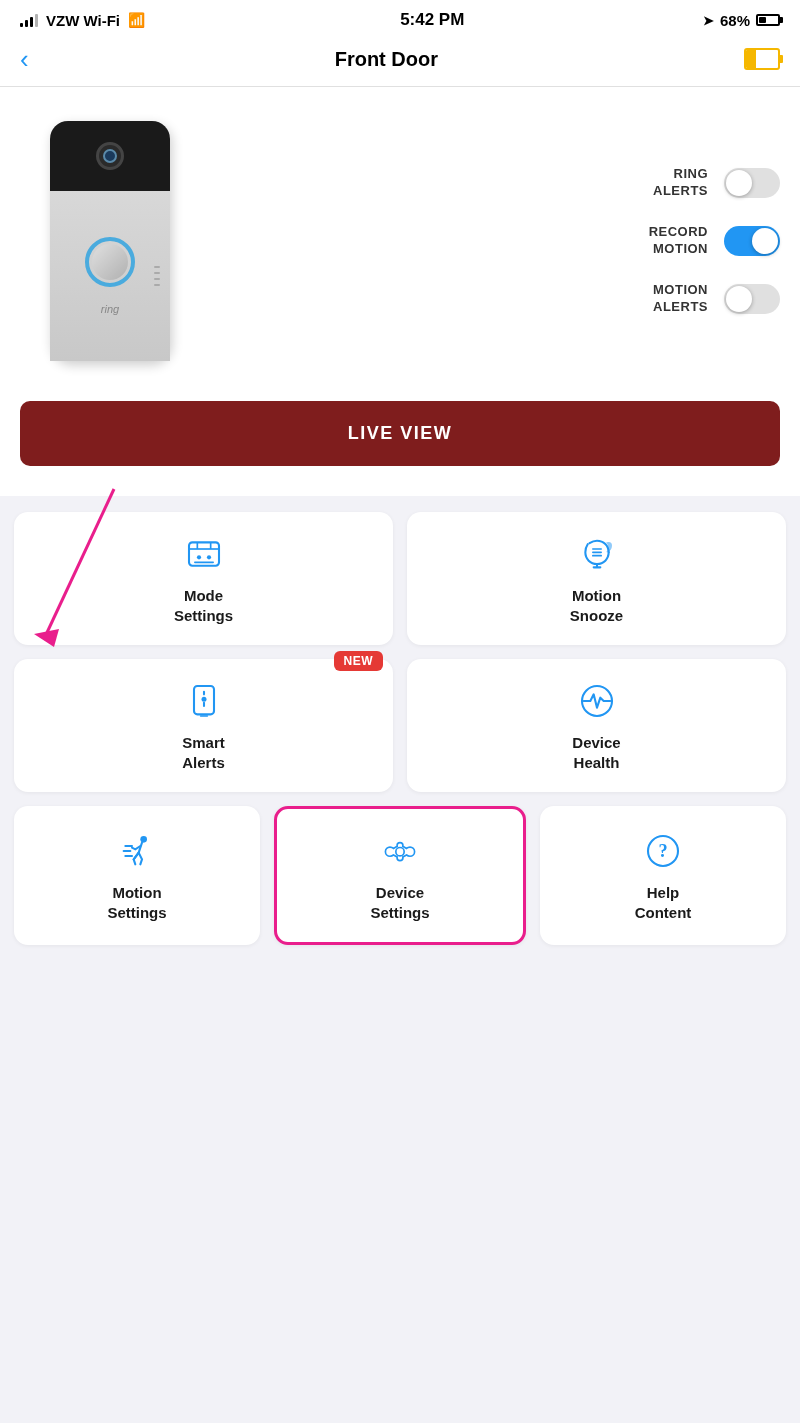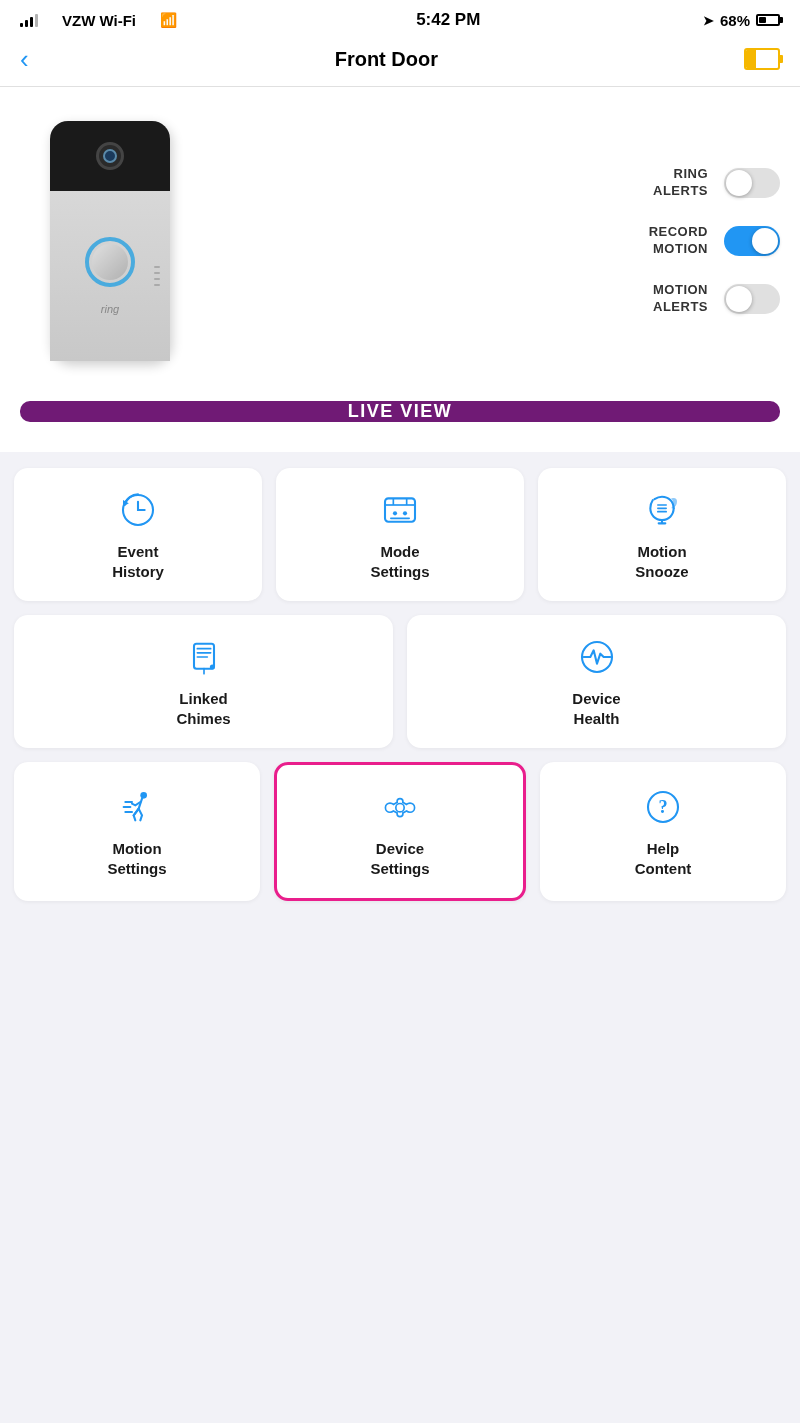--- a/index.html
+++ b/index.html
@@ -15,21 +15,21 @@
     
     .status-bar {
       background: #fff;
       display: flex;
       justify-content: space-between;
       align-items: center;
       padding: 10px 20px 6px;
       font-size: 15px;
       font-weight: 600;
     }
-    .status-left { display: flex; align-items: center; gap: 24px; }
+    .status-left { display: flex; align-items: center; gap: 8px; }
     .status-center { font-size: 17px; font-weight: 600; margin-left: 16px; }
     .status-right { display: flex; align-items: center; gap: 6px; font-size: 15px; }
     .signal-bars { display: flex; align-items: flex-end; gap: 2px; height: 14px; }
     .signal-bars span {
       width: 3px;
       background: #000;
       border-radius: 1px;
     }
     .wifi-icon { font-size: 14px; }
     .battery-icon {
@@ -261,28 +261,29 @@
     .toggle-switch.off .toggle-knob { left: 2px; }
     .toggle-switch.on .toggle-knob { left: 28px; }
 
     
     .live-view-section {
       background: #fff;
       padding: 0 20px 30px;
     }
     .live-view-btn {
       width: 100%;
-      background: #701a75;
+      background: #7f1d1d;
       color: #fff;
       font-size: 18px;
       font-weight: 700;
       letter-spacing: 1.5px;
       text-transform: uppercase;
       border: none;
       border-radius: 10px;
+      padding: 22px;
       cursor: pointer;
       display: block;
       text-align: center;
     }
 
     
     .grid-section {
       padding: 16px 14px;
       display: flex;
       flex-direction: column;
@@ -433,31 +434,20 @@
 </div>
 
 <div class="live-view-section">
   <button class="live-view-btn">LIVE VIEW</button>
 </div>
 
 <div class="grid-section">
 
   <div class="grid-row">
 
-    <div class="grid-card">
-      <div class="card-icon">
-        <svg class="icon-svg" viewBox="0 0 48 48" fill="none" xmlns="http://www.w3.org/2000/svg">
-          <circle cx="24" cy="24" r="18" stroke="#2196F3" stroke-width="2.5" fill="none"></circle>
-          <path d="M24 14 L24 24 L32 24" stroke="#2196F3" stroke-width="2.5" stroke-linecap="round"></path>
-          <path d="M8 18 C10 10 17 5 24 5" stroke="#2196F3" stroke-width="2.5" stroke-linecap="round" fill="none"></path>
-          <polygon points="6,12 6,20 13,16" fill="#2196F3"></polygon>
-        </svg>
-      </div>
-      <div class="card-label">Event<br>History</div>
-    </div>
 
     <div class="grid-card">
       <div class="card-icon">
         <svg class="icon-svg" viewBox="0 0 48 48" fill="none" xmlns="http://www.w3.org/2000/svg">
           <rect x="6" y="10" width="36" height="28" rx="4" stroke="#2196F3" stroke-width="2.5" fill="none"></rect>
           <line x1="6" y1="18" x2="42" y2="18" stroke="#2196F3" stroke-width="2"></line>
           <line x1="16" y1="10" x2="16" y2="18" stroke="#2196F3" stroke-width="2"></line>
           <line x1="32" y1="10" x2="32" y2="18" stroke="#2196F3" stroke-width="2"></line>
           <circle cx="18" cy="28" r="2.5" fill="#2196F3"></circle>
           <circle cx="30" cy="28" r="2.5" fill="#2196F3"></circle>
@@ -481,34 +471,41 @@
           <path d="M35 10 Q40 16 35 22 Q42 20 42 14 Q42 8 35 10Z" fill="#2196F3" opacity="0.5"></path>
         </svg>
       </div>
       <div class="card-label">Motion<br>Snooze</div>
     </div>
 
   </div>
 
   <div class="grid-row" style="position:relative;">
 
-    <div class="grid-card">
-      <div class="card-icon">
-        <svg class="icon-svg" viewBox="0 0 48 48" fill="none" xmlns="http://www.w3.org/2000/svg">
-          <rect x="12" y="8" width="24" height="30" rx="3" stroke="#2196F3" stroke-width="2.5" fill="none"></rect>
-          <line x1="16" y1="14" x2="32" y2="14" stroke="#2196F3" stroke-width="2" stroke-linecap="round"></line>
-          <line x1="16" y1="19" x2="32" y2="19" stroke="#2196F3" stroke-width="2" stroke-linecap="round"></line>
-          <line x1="16" y1="24" x2="28" y2="24" stroke="#2196F3" stroke-width="2" stroke-linecap="round"></line>
-          <circle cx="34" cy="36" r="3" fill="#2196F3"></circle>
-          <line x1="24" y1="38" x2="24" y2="44" stroke="#2196F3" stroke-width="2" stroke-linecap="round"></line>
-        </svg>
-      </div>
-      <div class="card-label">Linked<br>Chimes</div>
-    </div>
-
+
+    <div class="grid-card" style="position:relative;">
+      <div class="new-badge">NEW</div>
+      <div class="card-icon">
+        <svg class="icon-svg" viewBox="0 0 48 48" fill="none" xmlns="http://www.w3.org/2000/svg">
+          <rect x="12" y="6" width="24" height="34" rx="4" stroke="#2196F3" stroke-width="2.5" fill="none"></rect>
+          <line x1="20" y1="42" x2="28" y2="42" stroke="#2196F3" stroke-width="2" stroke-linecap="round"></line>
+          <circle cx="24" cy="22" r="3" fill="#2196F3"></circle>
+          <line x1="24" y1="13" x2="24" y2="16" stroke="#2196F3" stroke-width="2.5" stroke-linecap="round"></line>
+          <line x1="24" y1="26" x2="24" y2="30" stroke="#2196F3" stroke-width="2.5" stroke-linecap="round"></line>
+        </svg>
+      </div>
+      <div class="card-label">Smart<br>Alerts</div>
+
+      <div class="arrow-annotation">
+        <svg width="160" height="180" viewBox="0 0 160 180">
+          <line x1="130" y1="10" x2="60" y2="160" stroke="#e91e8c" stroke-width="3"></line>
+          <polygon points="50,155 70,168 75,150" fill="#e91e8c"></polygon>
+        </svg>
+      </div>
+    </div>
 
     <div class="grid-card">
       <div class="card-icon">
         <svg class="icon-svg" viewBox="0 0 48 48" fill="none" xmlns="http://www.w3.org/2000/svg">
           <circle cx="24" cy="24" r="18" stroke="#2196F3" stroke-width="2.5" fill="none"></circle>
           <polyline points="8,24 16,24 20,16 24,32 28,20 32,24 40,24" stroke="#2196F3" stroke-width="2.5" stroke-linecap="round" stroke-linejoin="round" fill="none"></polyline>
         </svg>
       </div>
       <div class="card-label">Device<br>Health</div>
     </div>

